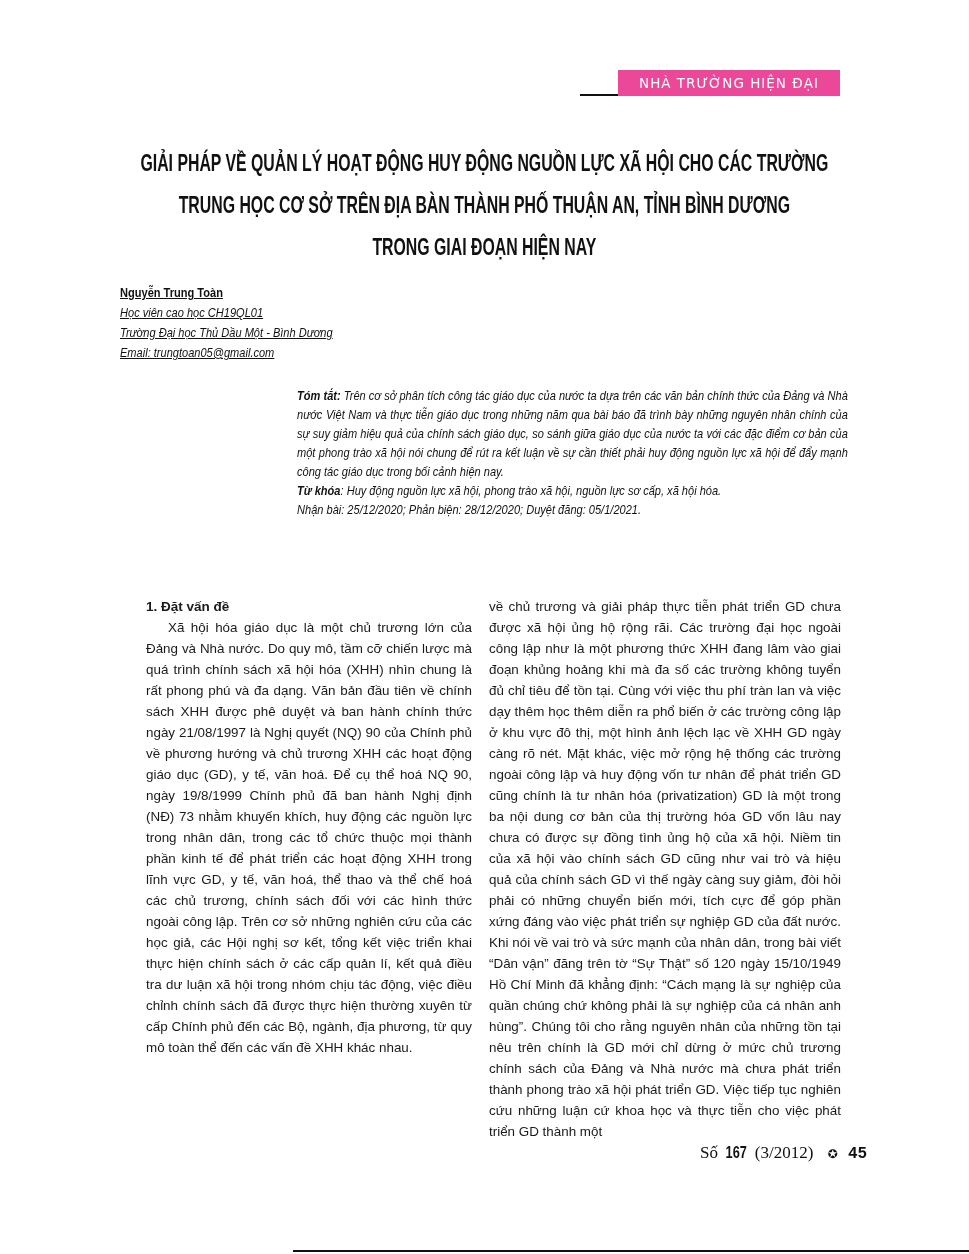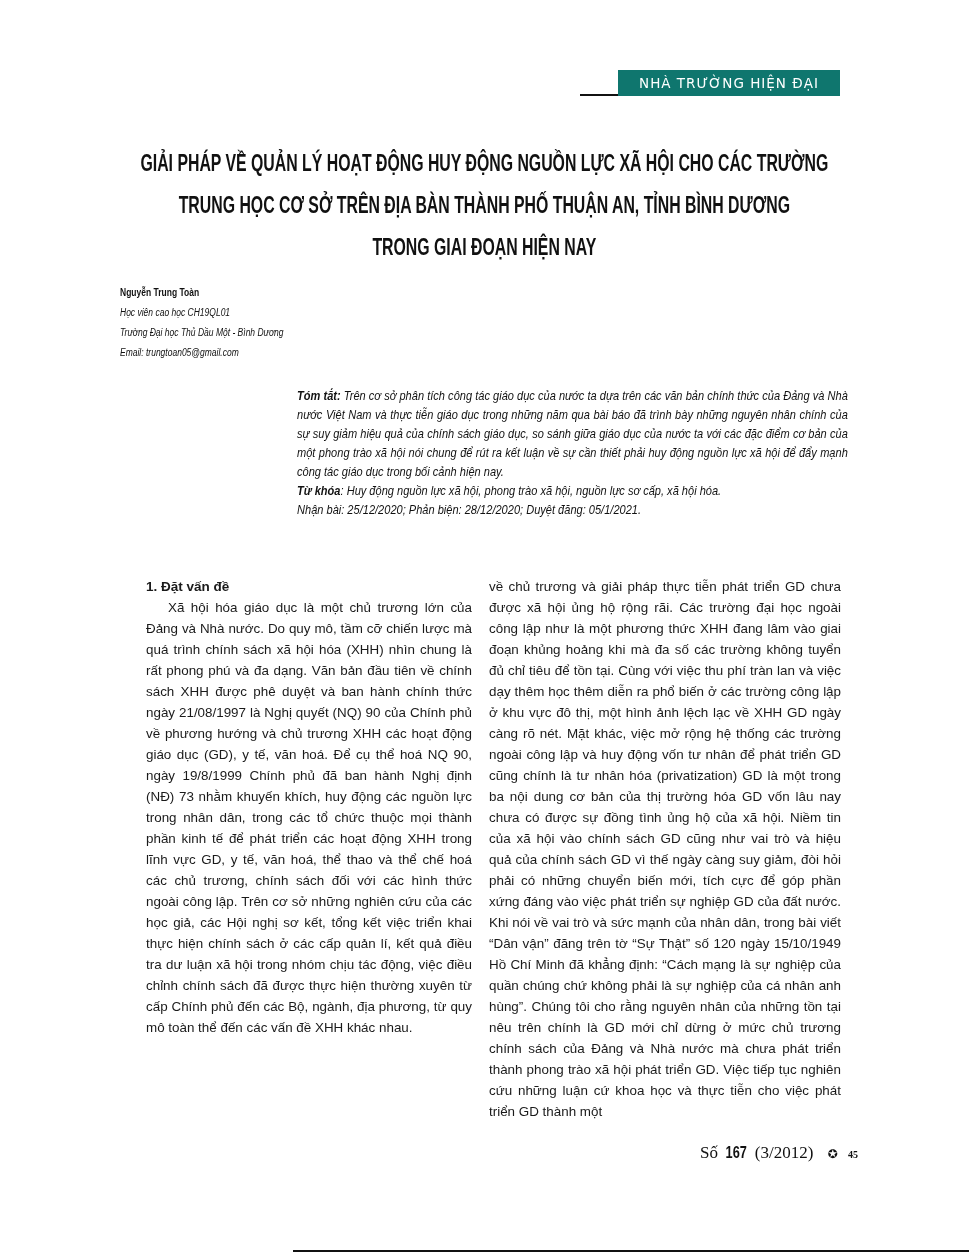--- a/index.html
+++ b/index.html
@@ -5,50 +5,50 @@
     html, body { margin: 0; padding: 0; background: #ffffff; }
     body {
       width: 969px; height: 1254px; position: relative; overflow: hidden;
       font-family: "Liberation Sans", sans-serif; color: #111;
     }
     .section-rule {
       position: absolute; left: 580px; top: 94px; width: 50px; height: 2px; background: #111;
     }
     .section-tag {
       position: absolute; left: 618px; top: 70px; width: 222px; height: 26px;
-      background: #0f766e; color: #fff; font-family: "DejaVu Sans", sans-serif;
+      background: #ec4899; color: #fff; font-family: "DejaVu Sans", sans-serif;
       font-size: 13.5px; letter-spacing: 1px; line-height: 26px; text-align: center;
     }
     .title-wrap { position: absolute; left: -140px; top: 142px; width: 1249px; text-align: center;
       font-weight: bold; font-size: 24px; line-height: 42px; transform: scaleX(0.66); transform-origin: 624px 0; }
     .title-line { display: block; white-space: nowrap; }
-    .author { position: absolute; left: 120px; top: 283px; font-size: 10px; }
+    .author { position: absolute; left: 120px; top: 283px; font-size: 13px; text-decoration: underline; }
     .author-name { font-weight: bold; display: block; line-height: 20px; transform: scaleX(0.85); transform-origin: left; }
     .author-line { font-style: italic; display: block; line-height: 20px; transform: scaleX(0.85); transform-origin: left; white-space: nowrap; }
     .abstract {
       position: absolute; left: 297px; top: 386px; width: 648px;
       font-size: 13px; font-style: italic; line-height: 19px; text-align: justify;
       transform: scaleX(0.85); transform-origin: left top;
     }
     .abstract p { margin: 0; }
     .abstract .lbl { font-weight: bold; }
     .col {
-      position: absolute; top: 576px; width: 326px;
+      position: absolute; top: 596px; width: 326px;
       font-size: 13.4px; line-height: 21px; text-align: justify; color: #1a1a1a;
     }
     .col-left { left: 146px; }
     .col-right { left: 489px; width: 352px; }
     .col p { margin: 0; text-indent: 0; }
     .heading { font-weight: bold; font-size: 13.5px; }
     .footer-issue {
       position: absolute; left: 700px; top: 1143px; font-family: "Liberation Serif", serif;
       font-size: 17px; white-space: nowrap;
     }
     .footer-issue .num { font-family: "Liberation Sans", sans-serif; font-weight: bold; font-size: 17px; display: inline-block; transform: scaleX(0.75); }
-    .footer-issue .pg { font-family: Liberation Serif, serif; font-weight: bold; font-size: 10px; }
+    .footer-issue .pg { font-family: Liberation Mono, monospace; font-weight: bold; font-size: 16px; }
     .footer-issue .star { font-size: 12px; margin: 0 6px 0 10px; }
     .bottom-rule { position: absolute; left: 293px; top: 1250px; width: 676px; height: 2px; background: #111; }
   </style>
 </head>
 <body>
 
 <div class="section-rule"></div>
 <div class="section-tag">NHÀ TRƯỜNG HIỆN ĐẠI</div>
 
 <div class="title-wrap">

